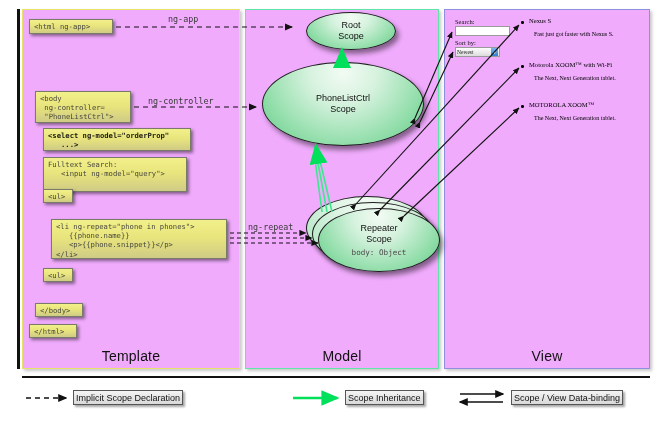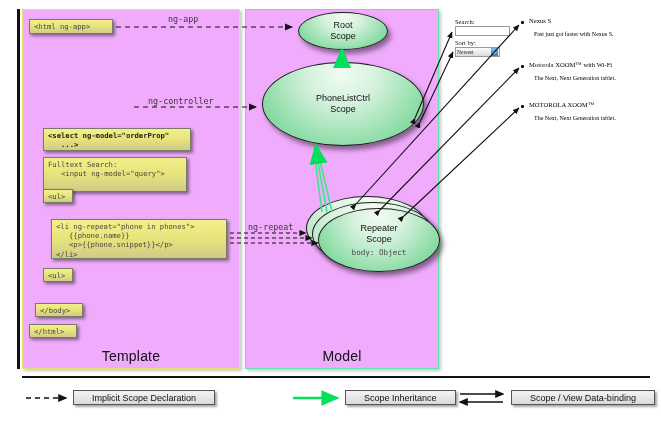--- a/index.html
+++ b/index.html
@@ -63,60 +63,66 @@
   
   .conn-label{position:absolute;font-family:"DejaVu Sans Mono", monospace;
               font-size:8.4px;color:#3a3a3a;}
 
   
   .legend-rule{position:absolute;left:22px;top:376px;width:628px;height:2px;background:#111;}
   .lg-box{position:absolute;box-sizing:border-box;border:1px solid #555;
           background:linear-gradient(180deg,#f4f4f4,#d9d9d9);
           box-shadow:2px 2px 2px rgba(0,0,0,.35);
           font-size:9px;color:#111;display:flex;align-items:center;justify-content:center;
-          padding:0 18px;white-space:nowrap;height:15px;}
+          padding:0 2px;white-space:nowrap;height:15px;}
   svg.overlay{position:absolute;left:0;top:0;width:661px;height:425px;pointer-events:none;}
 </style>
 </head>
 <body>
 
 <div id="root">
 
   <div class="leftbar"></div>
 
   <div class="col template">
     <div class="col-label">Template</div>
   </div>
   <div class="col model">
     <div class="col-label">Model</div>
   </div>
+  <div class="col view">
+    <div class="col-label">View</div>
+  </div>
 
   <div class="box" style="left:29px;top:19px;width:84px;height:15px;">&lt;html ng-app&gt;</div>
 
+  <div class="box" style="left:35px;top:91px;width:96px;height:32px;">&lt;body
+ ng-controller=
+ "PhoneListCtrl"&gt;</div>
 
   <div class="box hi" style="left:43px;top:128px;width:148px;height:23px;">&lt;select ng-model="orderProp"
    ...&gt;</div>
 
   <div class="box" style="left:43px;top:157px;width:144px;height:35px;">Fulltext Search:
    &lt;input ng-model="query"&gt;</div>
 
   <div class="box" style="left:43px;top:189px;width:30px;height:14px;">&lt;ul&gt;</div>
 
   <div class="box" style="left:51px;top:219px;width:176px;height:40px;">&lt;li ng-repeat="phone in phones"&gt;
    {{phone.name}}
    &lt;p&gt;{{phone.snippet}}&lt;/p&gt;
 &lt;/li&gt;</div>
 
   <div class="box" style="left:43px;top:268px;width:30px;height:14px;">&lt;ul&gt;</div>
 
   <div class="box" style="left:35px;top:297px;width:48px;height:14px;margin-top:6px;">&lt;/body&gt;</div>
 
   <div class="box" style="left:29px;top:324px;width:48px;height:14px;">&lt;/html&gt;</div>
 
-  <div class="ell" style="left:298px;top:12px;width:88px;height:36px;">
+  <div class="ell" style="left:306px;top:12px;width:88px;height:36px;">
     <div class="ttl" style="white-space:pre">Root
 Scope</div>
   </div>
 
   <div class="ell" style="left:262px;top:62px;width:160px;height:82px;">
     <div class="ttl" style="white-space:pre">PhoneListCtrl
 Scope</div>
   </div>
 
   <div class="ghost" style="left:306px;top:196px;width:120px;height:62px;"></div>

